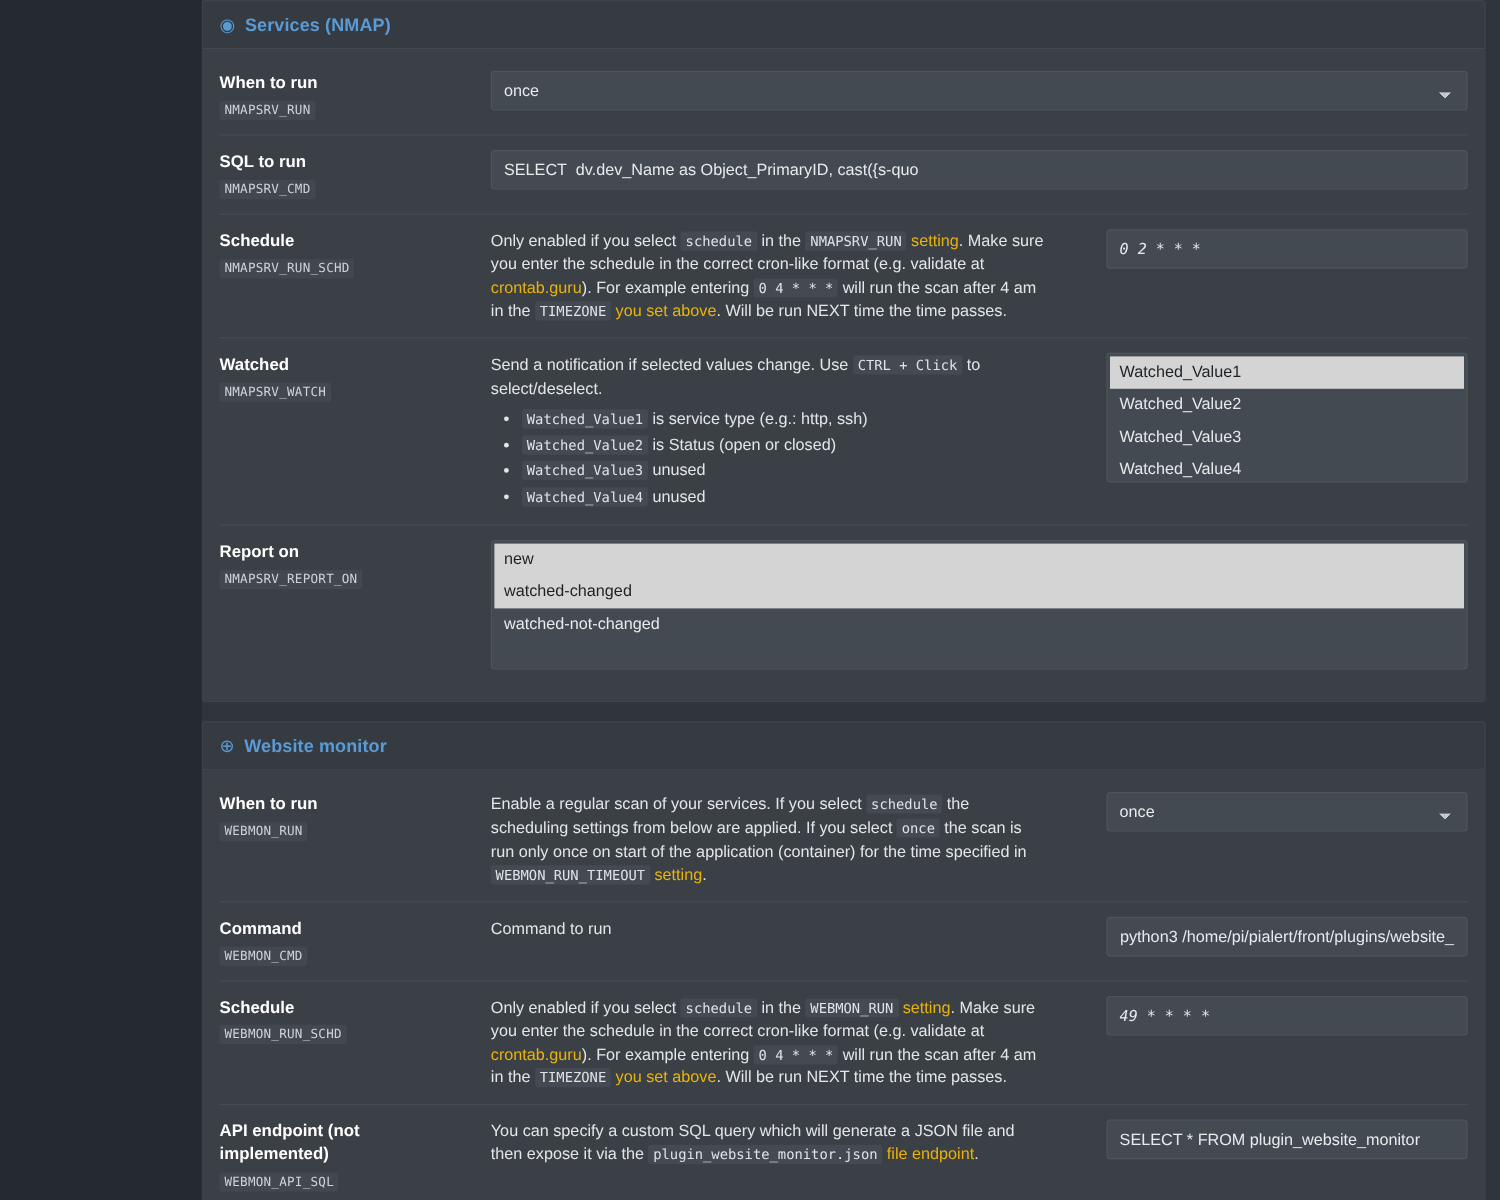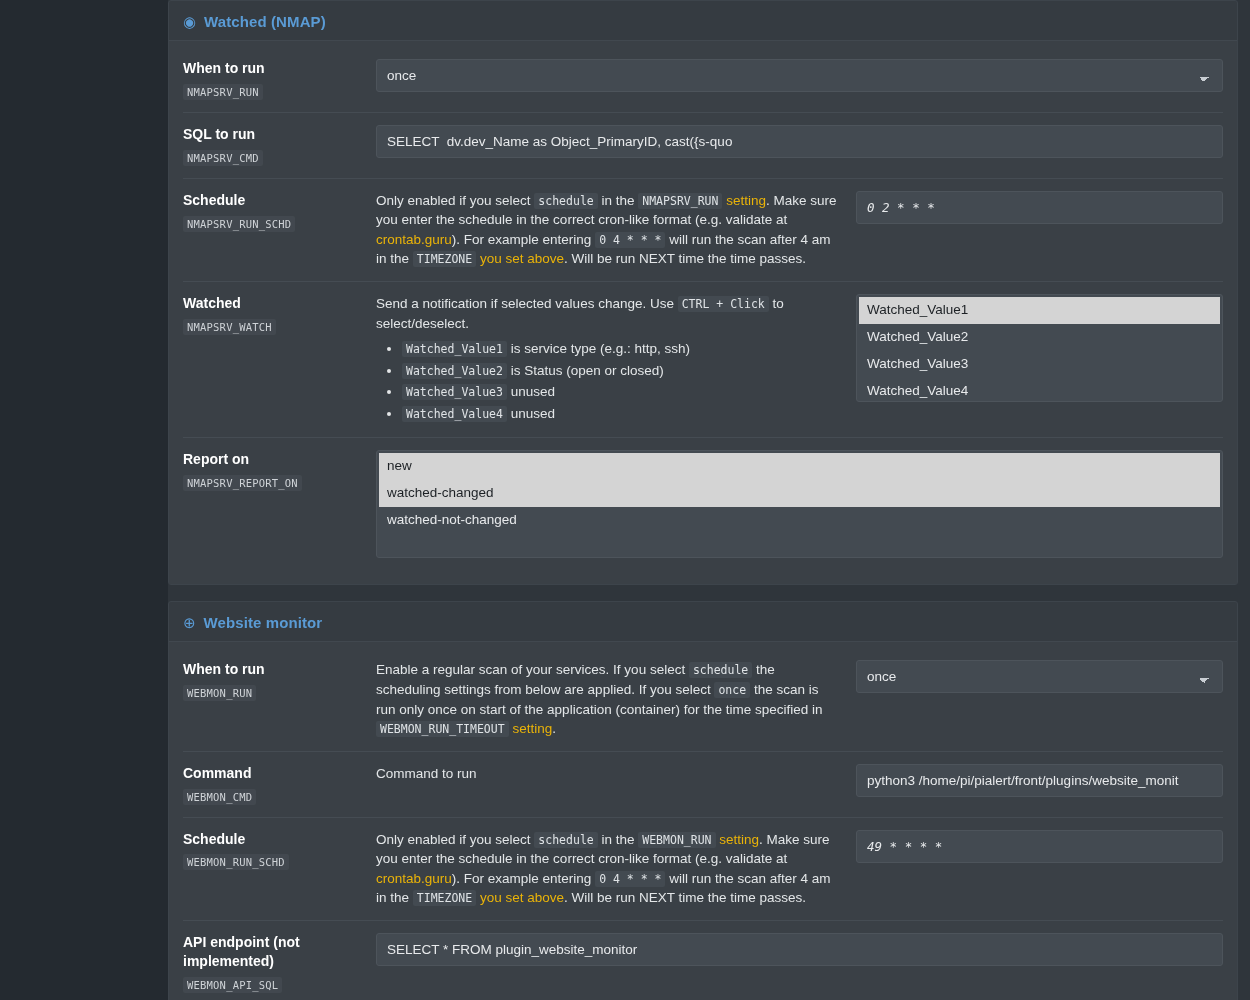--- a/index.html
+++ b/index.html
@@ -50,20 +50,21 @@
     font-size: 15px;
     font-weight: 600;
     letter-spacing: .1px;
   }
   .card-body { padding: 6px 14px 14px 14px; background: #3a4046;}
   .row {
     display: flex;
     align-items: flex-start;
     border-bottom: 1px solid #454c53;
     padding: 12px 0 12px 0;
+    gap: 33px;
   }
   .row:last-child { border-bottom: none; }
   .col-label {
     flex: 0 0 193px;
     padding-right: 10px;
   }
   .col-desc {
     flex: 0 0 480px;
     padding-right: 18px;
     color: #e3e6e8;
@@ -156,21 +157,21 @@
 </head>
 <body>
 
 <div class="page">
   <div class="left-gutter"></div>
   <div class="content">
 
     <div class="card">
       <div class="card-header">
         <span class="hdr-icon">◉</span>
-        <span class="hdr-title">Watched (NMAP)</span>
+        <span class="hdr-title">Services (NMAP)</span>
       </div>
       <div class="card-body">
 
         <div class="row">
           <div class="col-label">
             <div class="lbl-title">When to run</div>
             <div class="lbl-code">NMAPSRV_RUN</div>
           </div>
           <div class="col-field">
             <select class="ctl"><option>once</option><option>schedule</option><option>always_after_scan</option><option>on_new_device</option><option>disabled</option></select>
@@ -276,20 +277,21 @@
           <div class="col-field">
             <input class="ctl mono-val" type="text" value="49 * * * *" style="">
           </div>
         </div>
 
         <div class="row">
           <div class="col-label">
             <div class="lbl-title">API endpoint (not implemented)</div>
             <div class="lbl-code">WEBMON_API_SQL</div>
           </div>
+          <div class="col-desc">You can specify a custom SQL query which will generate a JSON file and then expose it via the <code>plugin_website_monitor.json</code> <a class="lnk" href="#">file endpoint</a>.</div>
           <div class="col-field">
             <input class="ctl" type="text" value="SELECT * FROM plugin_website_monitor" style="">
           </div>
         </div>
 
       </div>
     </div>
 
   </div>
 </div>

